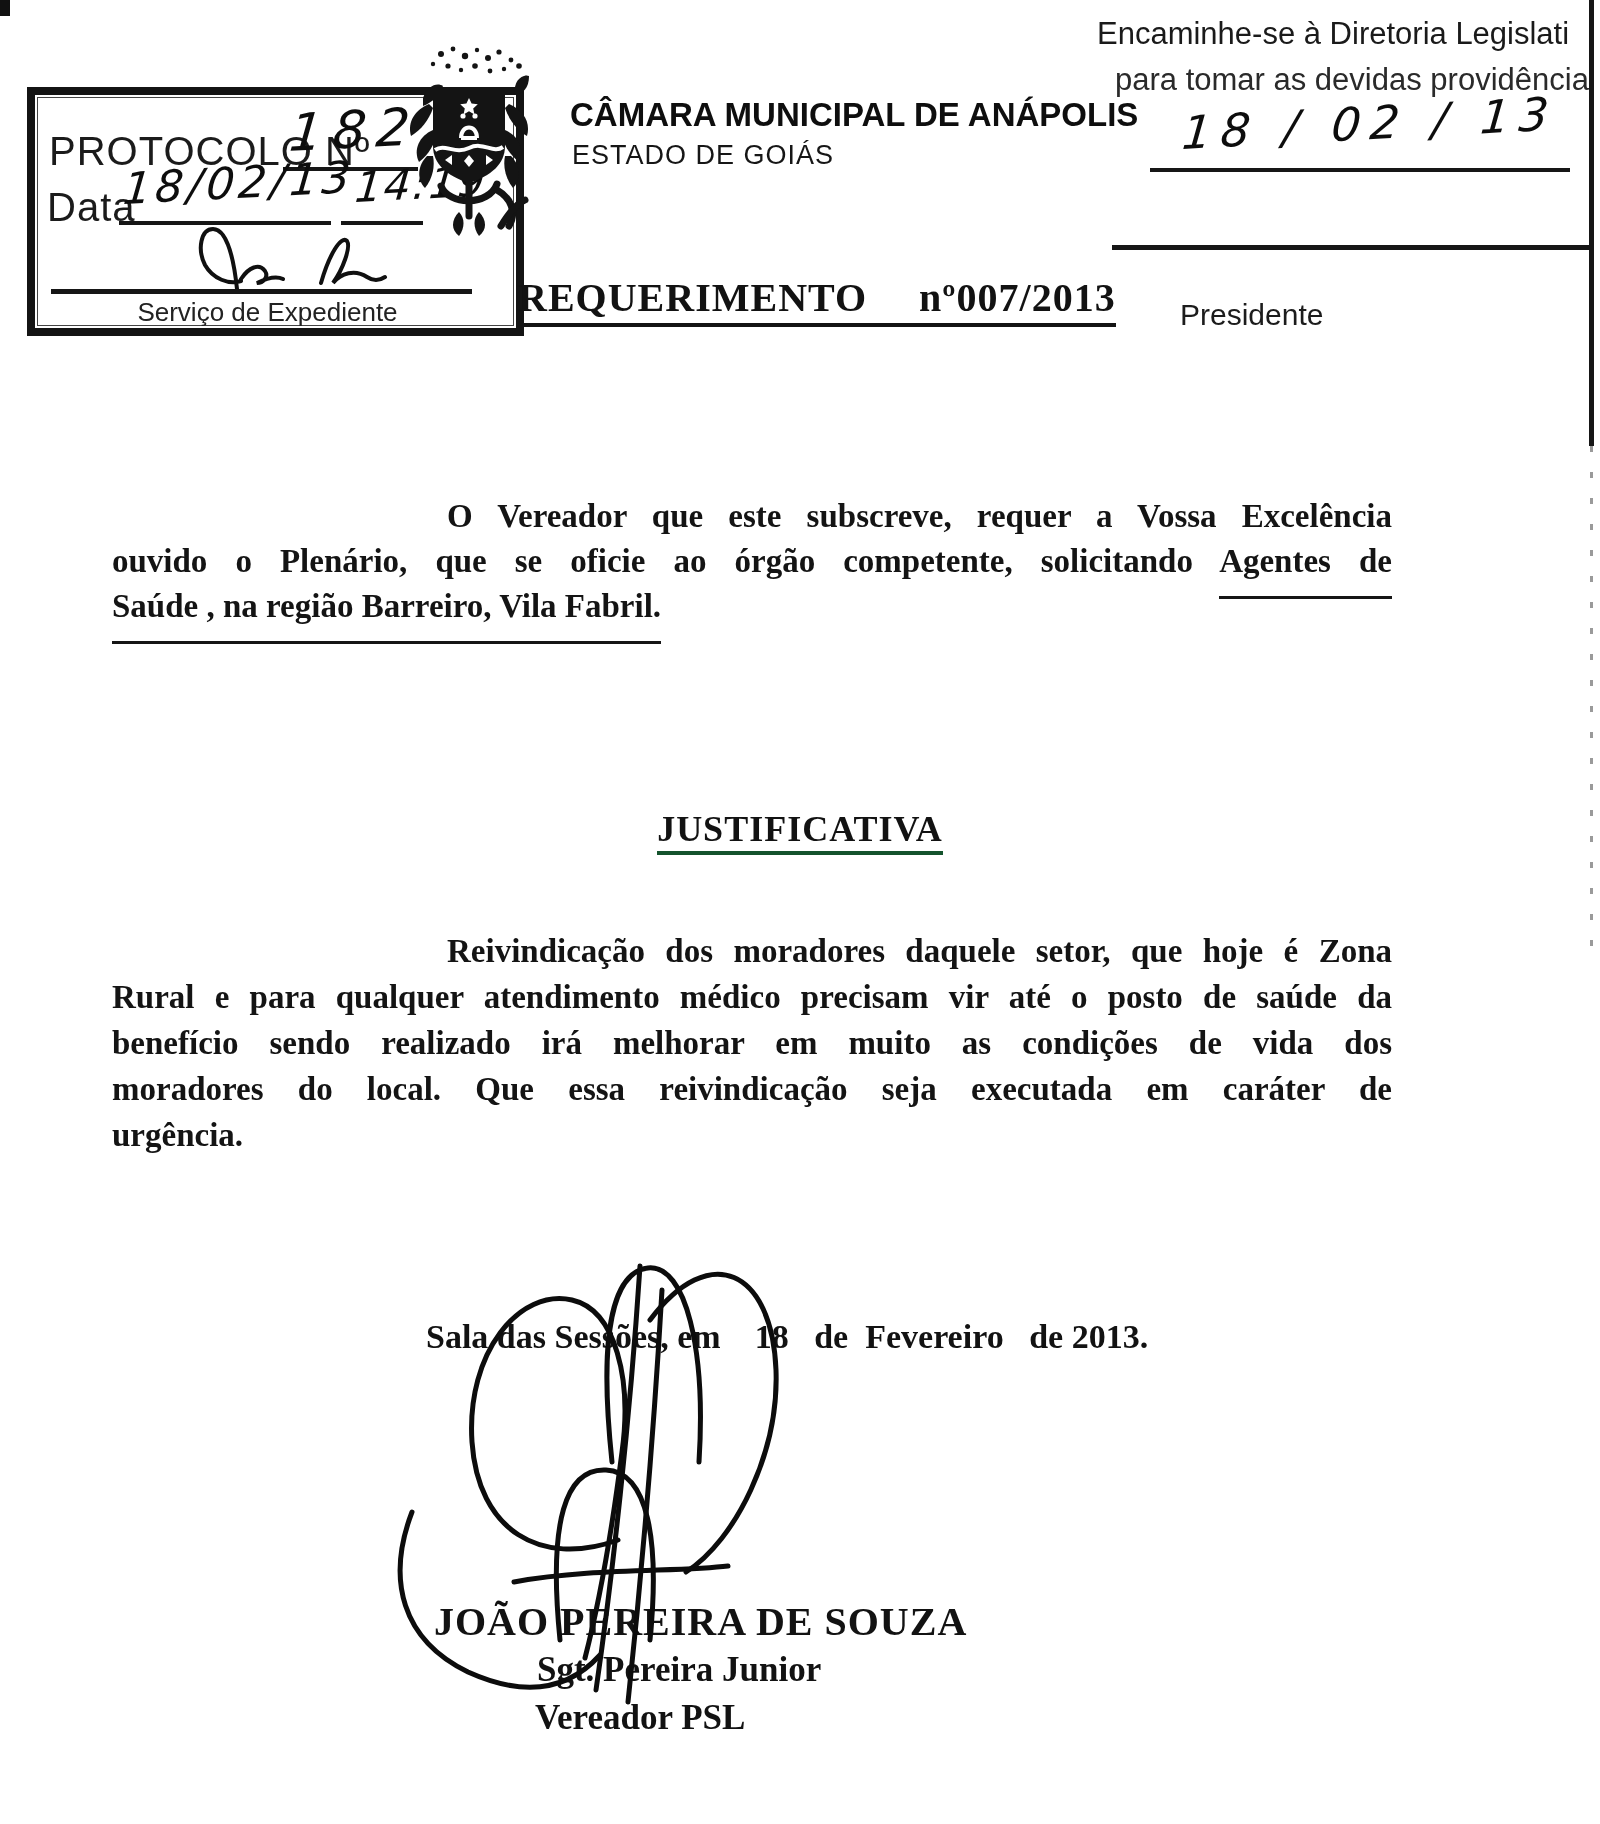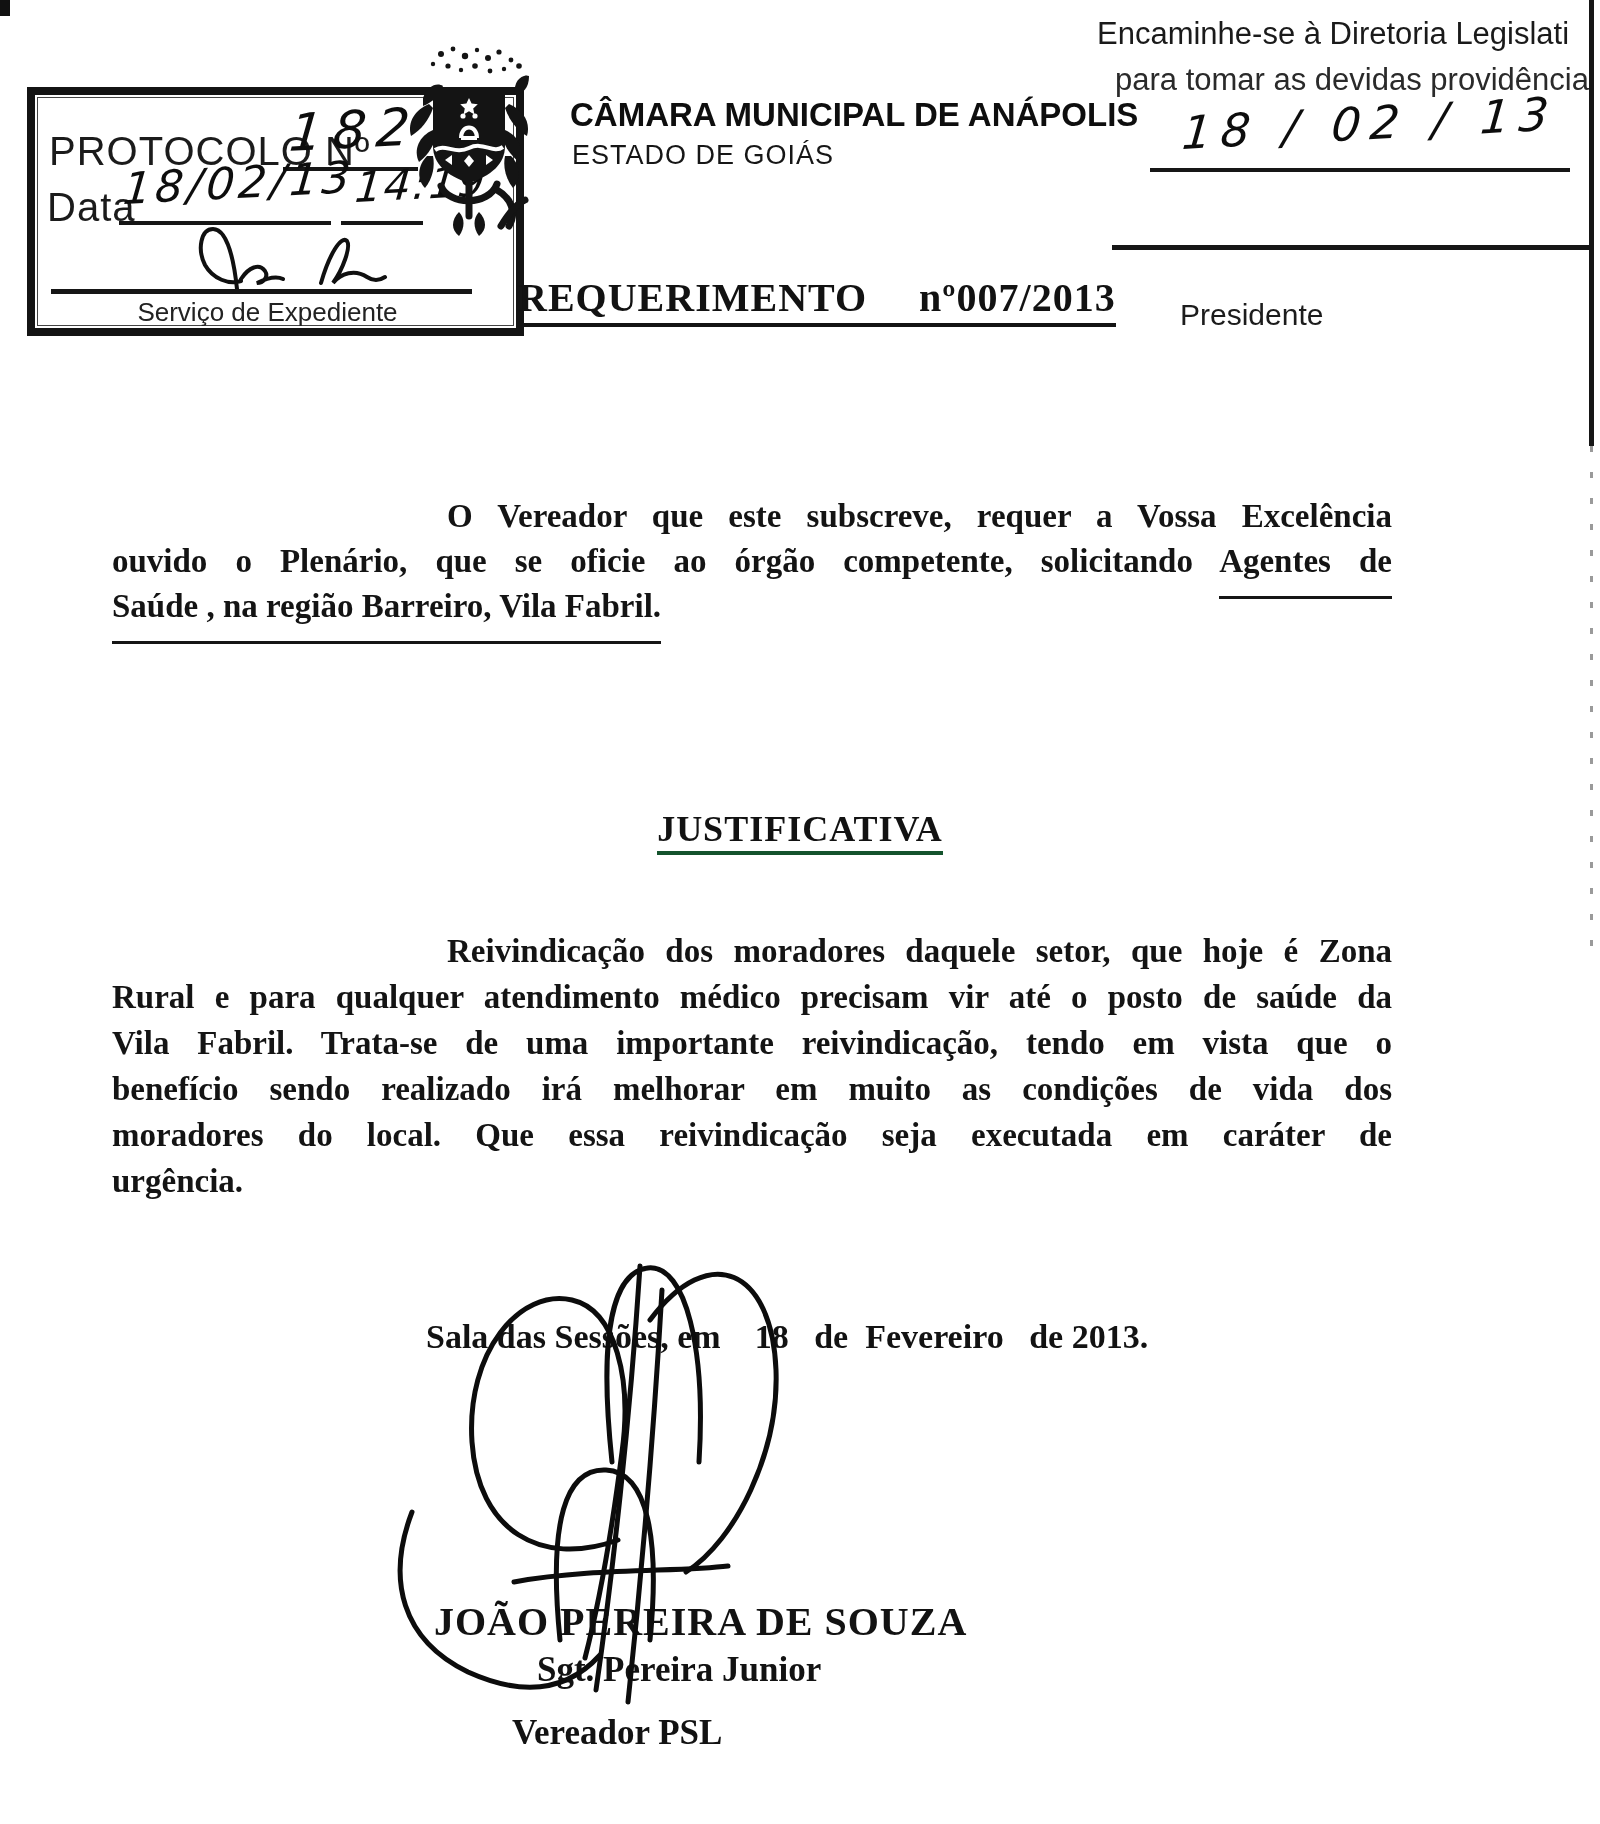--- a/index.html
+++ b/index.html
@@ -155,31 +155,30 @@
     <div class="bline"><span class="uline">Saúde , na região Barreiro, Vila Fabril.</span></div>
   </div>
 
   <div class="abs" style="left:0;top:808px;width:1600px;text-align:center;">
     <span class="just-head">JUSTIFICATIVA</span>
   </div>
 
   <div class="abs para" style="left:112px;top:928px;">
     <div class="bline jfull indent1" style="line-height:46px">Reivindicação dos moradores daquele setor, que hoje é Zona</div>
     <div class="bline jfull" style="line-height:46px">Rural e para qualquer atendimento médico precisam vir até o posto de saúde da</div>
-    <div class="bline jfull" style="line-height:46px">Vila Fabril. Trata-se de uma importante reivindicação, tendo em vista que o</div>
     <div class="bline jfull" style="line-height:46px">benefício sendo realizado irá melhorar em muito as condições de vida dos</div>
     <div class="bline jfull" style="line-height:46px">moradores do local. Que essa reivindicação seja executada em caráter de</div>
     <div class="bline" style="line-height:46px">urgência.</div>
   </div>
 
   <div class="abs closing-line" style="left:426px;top:1318px;">Sala das Sessões, em    18   de  Fevereiro   de 2013.</div>
 
   <div class="abs sig-name" style="left:434px;top:1598px;">JOÃO PEREIRA DE SOUZA</div>
   <div class="abs sig-sub" style="left:537px;top:1650px;">Sgt. Pereira Junior</div>
-  <div class="abs sig-sub" style="left:512px;top:1698px;margin-top:15px;">Vereador PSL</div>
+  <div class="abs sig-sub" style="left:535px;top:1698px;">Vereador PSL</div>
 
   <svg class="abs" style="left:0;top:0;pointer-events:none;" width="1600" height="1824" viewBox="0 0 1600 1824">
     <g fill="none" stroke="#0c0c0c" stroke-width="5" stroke-linecap="round">
       <path d="M612,1462 C598,1330 614,1272 648,1268 C686,1264 706,1350 699,1462"></path>
       <path d="M560,1640 C548,1520 566,1468 606,1470 C648,1472 660,1540 650,1640"></path>
       <path d="M618,1540 C540,1568 478,1530 472,1442 C466,1352 520,1288 572,1300 C616,1310 632,1380 622,1452 C612,1530 600,1600 585,1658"></path>
       <path d="M650,1320 C710,1240 772,1270 776,1370 C779,1452 736,1540 686,1572"></path>
       <path d="M640,1266 C630,1420 612,1580 596,1690"></path>
       <path d="M662,1290 C654,1430 640,1590 628,1702"></path>
       <path d="M412,1512 C386,1580 402,1640 468,1672 C530,1700 572,1686 600,1655"></path>

